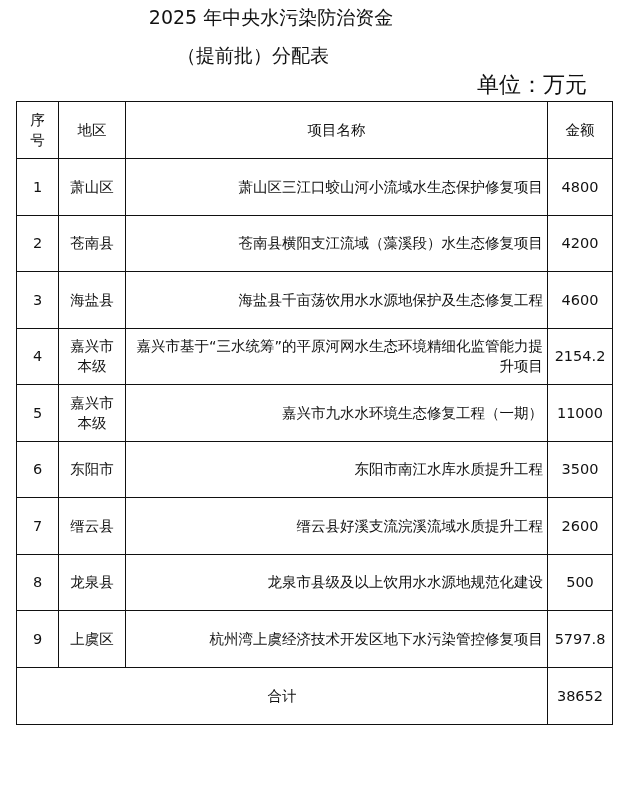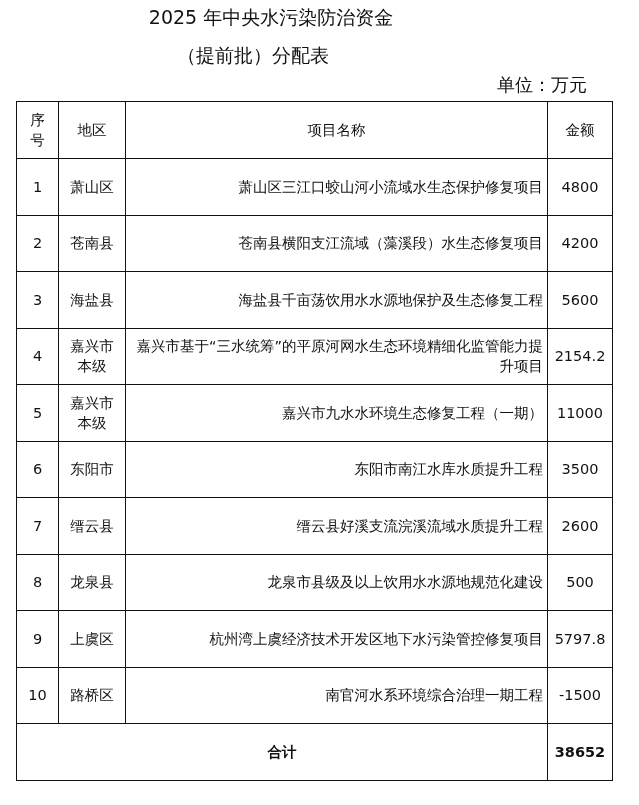--- a/index.html
+++ b/index.html
@@ -2,32 +2,32 @@
 <html><head>
 <meta charset="utf-8">
 <style>
   html, body { margin:0; padding:0; background:#ffffff; }
   body { width:639px; height:805px; position:relative; overflow:hidden;
          font-family:"DejaVu Sans","Liberation Sans",sans-serif; color:#111; }
   .title1 { position:absolute; top:4px; left:0; width:542px; text-align:center;
             font-size:19px; line-height:26px; }
   .title2 { position:absolute; top:42px; left:0; width:506px; text-align:center;
             font-size:19px; line-height:26px; }
-  .unit { position:absolute; top:72px; right:52px; font-size:18px; line-height:26px; }
+  .unit { position:absolute; top:72px; right:52px; font-size:22px; line-height:26px; }
   table { position:absolute; left:16px; top:101px; border-collapse:collapse;
           width:596px; table-layout:fixed; }
   td, th { border:1.5px solid #111; font-weight:normal; font-size:14.5px;
            padding:0 4px; vertical-align:middle; }
   th { text-align:center; height:56px; line-height:20px; }
   td { height:55.5px; line-height:20px; }
   .c-no { text-align:center; }
   .c-reg { text-align:center; padding:0 2px;margin-left:10px; }
   .c-name { text-align:right; padding-left:6px; }
   .c-amt { text-align:center; padding:0 2px;margin-left:32px; }
-  .total td { height:56px; font-weight:bold; }
+  .total td { height:56px; font-weight:normal; }
 </style>
 </head>
 <body>
 
 <div class="title1">2025 年中央水污染防治资金</div>
 <div class="title2">（提前批）分配表</div>
 <div class="unit">单位：万元</div>
 
 <table>
   <colgroup>
@@ -54,21 +54,21 @@
     <tr>
       <td class="c-no">2</td>
       <td class="c-reg">苍南县</td>
       <td class="c-name">苍南县横阳支江流域（藻溪段）水生态修复项目</td>
       <td class="c-amt">4200</td>
     </tr>
     <tr>
       <td class="c-no">3</td>
       <td class="c-reg">海盐县</td>
       <td class="c-name">海盐县千亩荡饮用水水源地保护及生态修复工程</td>
-      <td class="c-amt">5600</td>
+      <td class="c-amt">4600</td>
     </tr>
     <tr>
       <td class="c-no">4</td>
       <td class="c-reg">嘉兴市<br>本级</td>
       <td class="c-name">嘉兴市基于“三水统筹”的平原河网水生态环境精细化监管能力提升项目</td>
       <td class="c-amt">2154.2</td>
     </tr>
     <tr>
       <td class="c-no">5</td>
       <td class="c-reg">嘉兴市<br>本级</td>
@@ -92,24 +92,18 @@
       <td class="c-reg">龙泉县</td>
       <td class="c-name">龙泉市县级及以上饮用水水源地规范化建设</td>
       <td class="c-amt">500</td>
     </tr>
     <tr>
       <td class="c-no">9</td>
       <td class="c-reg">上虞区</td>
       <td class="c-name">杭州湾上虞经济技术开发区地下水污染管控修复项目</td>
       <td class="c-amt">5797.8</td>
     </tr>
-    <tr>
-      <td class="c-no">10</td>
-      <td class="c-reg">路桥区</td>
-      <td class="c-name">南官河水系环境综合治理一期工程</td>
-      <td class="c-amt">-1500</td>
-    </tr>
     <tr class="total">
       <td colspan="3" style="text-align:center">合计</td>
       <td class="c-amt">38652</td>
     </tr>
   </tbody>
 </table>
 
 </body></html>

